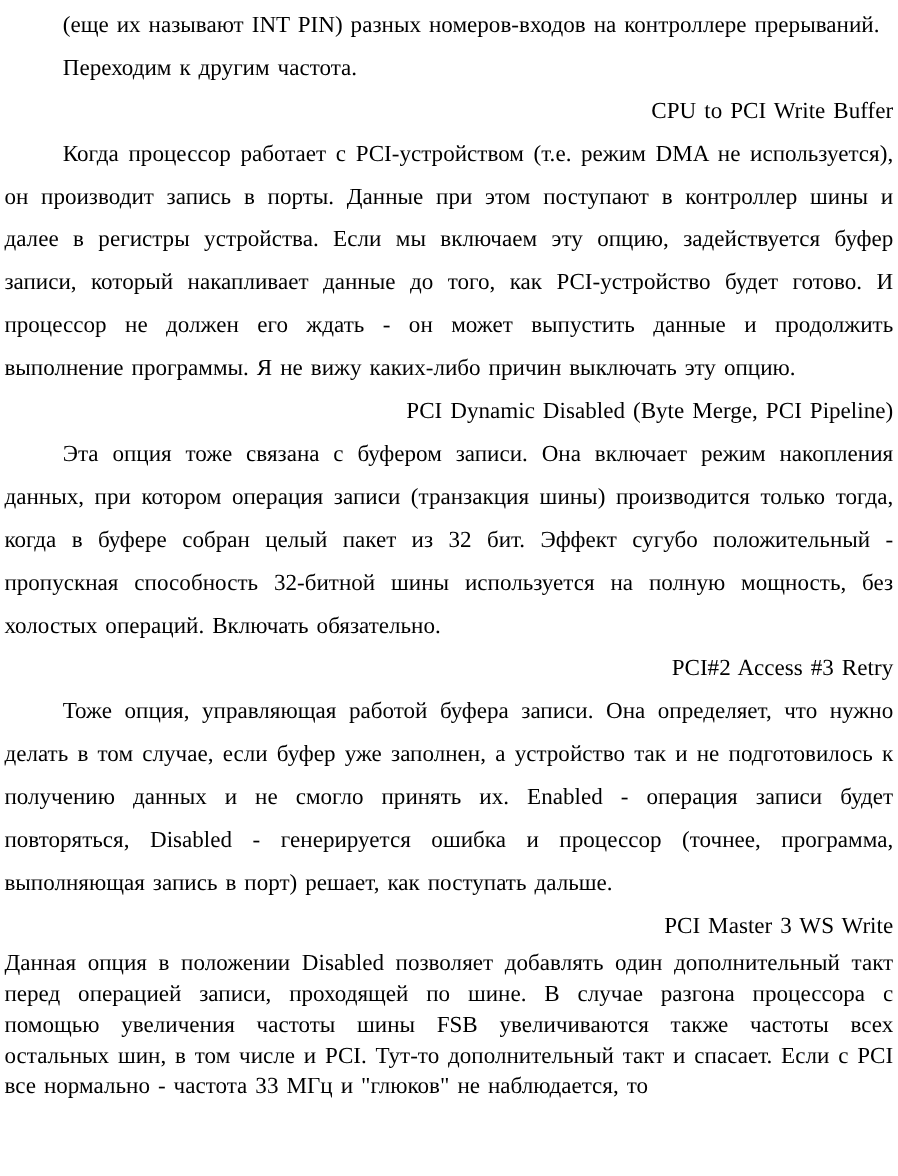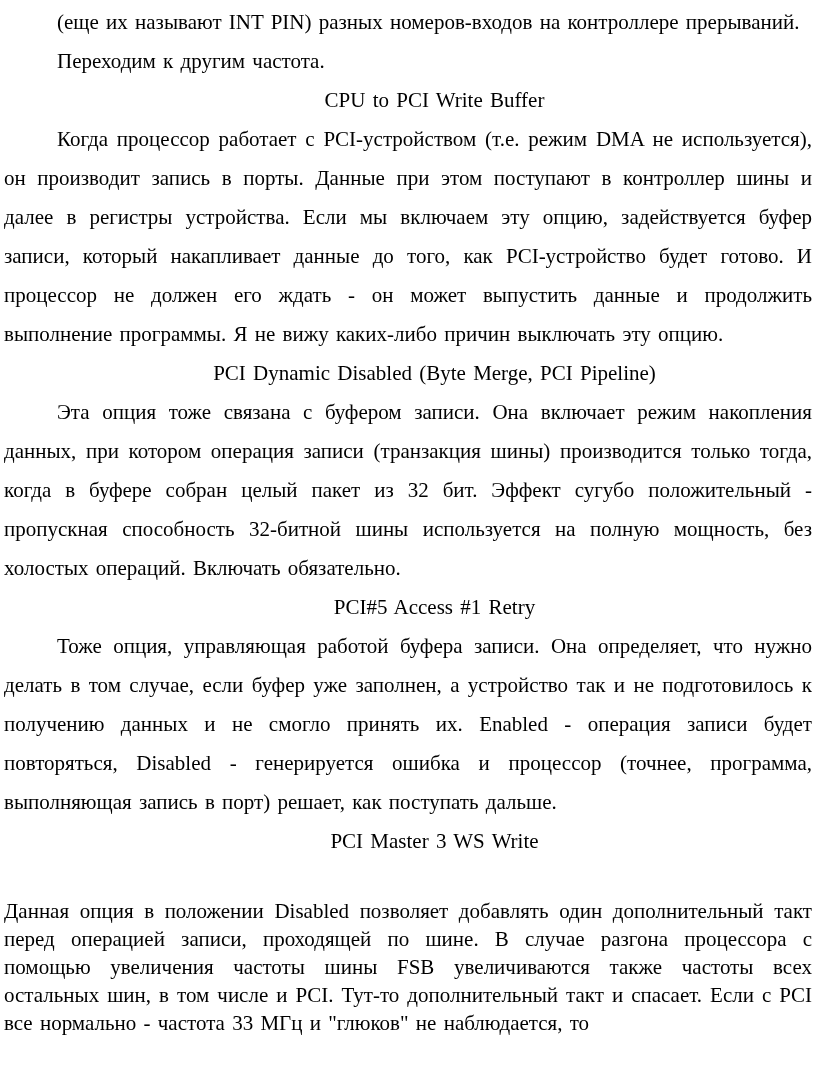--- a/index.html
+++ b/index.html
@@ -19,46 +19,45 @@
     overflow: hidden;
   }
   .para {
     margin: 0;
     text-align: justify;
     text-indent: 53px;
     line-height: 39px;
     word-spacing: 2px;
   }
   .para.heading {
-    text-align: center;
+    text-align: right;
   }
   .para.single {
     line-height: 28px;
   }
   .para.no-indent {
     text-indent: 0;
-    margin-top: 36px;
   }
 </style>
 </head>
 <body>
 
 <div class="page">
   <p class="para">(еще их называют INT PIN) разных номеров-входов на контроллере прерываний.</p>
 
   <p class="para">Переходим к другим частота.</p>
 
   <p class="para heading">CPU to PCI Write Buffer</p>
 
   <p class="para">Когда процессор работает с PCI-устройством (т.е. режим DMA не используется), он производит запись в порты. Данные при этом поступают в контроллер шины и далее в регистры устройства. Если мы включаем эту опцию, задействуется буфер записи, который накапливает данные до того, как PCI-устройство будет готово. И процессор не должен его ждать - он может выпустить данные и продолжить выполнение программы. Я не вижу каких-либо причин выключать эту опцию.</p>
 
   <p class="para heading">PCI Dynamic Disabled (Byte Merge, PCI Pipeline)</p>
 
   <p class="para">Эта опция тоже связана с буфером записи. Она включает режим накопления данных, при котором операция записи (транзакция шины) производится только тогда, когда в буфере собран целый пакет из 32 бит. Эффект сугубо положительный - пропускная способность 32-битной шины используется на полную мощность, без холостых операций. Включать обязательно.</p>
 
-  <p class="para heading">PCI#5 Access #1 Retry</p>
+  <p class="para heading">PCI#2 Access #3 Retry</p>
 
   <p class="para">Тоже опция, управляющая работой буфера записи. Она определяет, что нужно делать в том случае, если буфер уже заполнен, а устройство так и не подготовилось к получению данных и не смогло принять их. Enabled - операция записи будет повторяться, Disabled - генерируется ошибка и процессор (точнее, программа, выполняющая запись в порт) решает, как поступать дальше.</p>
 
   <p class="para heading">PCI Master 3 WS Write</p>
 
   <p class="para single no-indent">Данная опция в положении Disabled позволяет добавлять один дополнительный такт перед операцией записи, проходящей по шине. В случае разгона процессора с помощью увеличения частоты шины FSB увеличиваются также частоты всех остальных шин, в том числе и PCI. Тут-то дополнительный такт и спасает. Если с PCI все нормально - частота 33 МГц и "глюков" не наблюдается, то</p>
 </div>
 
 </body></html>

